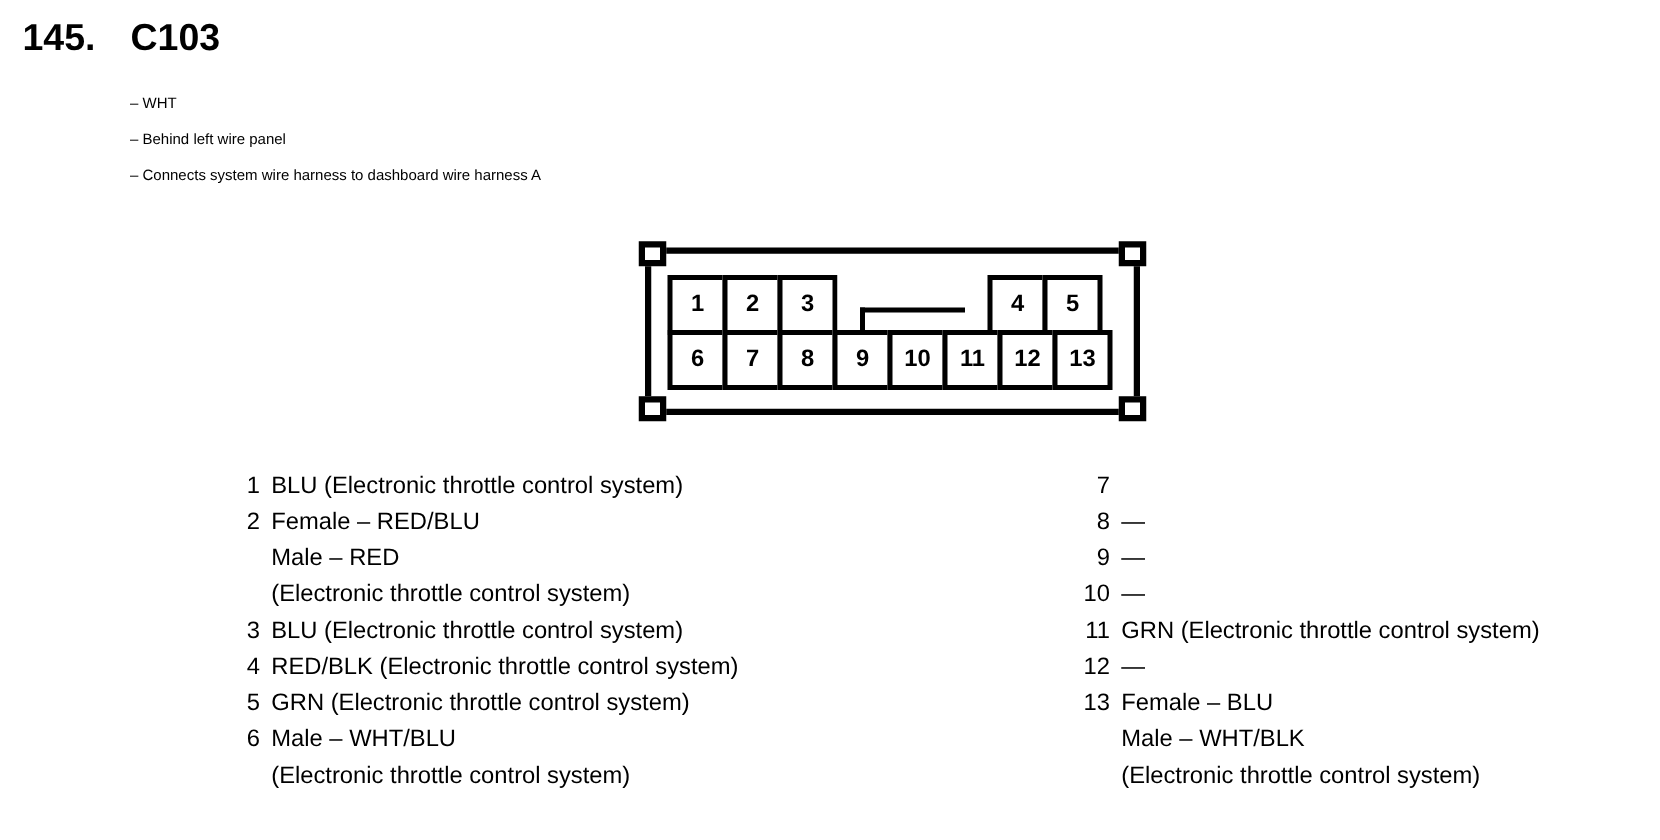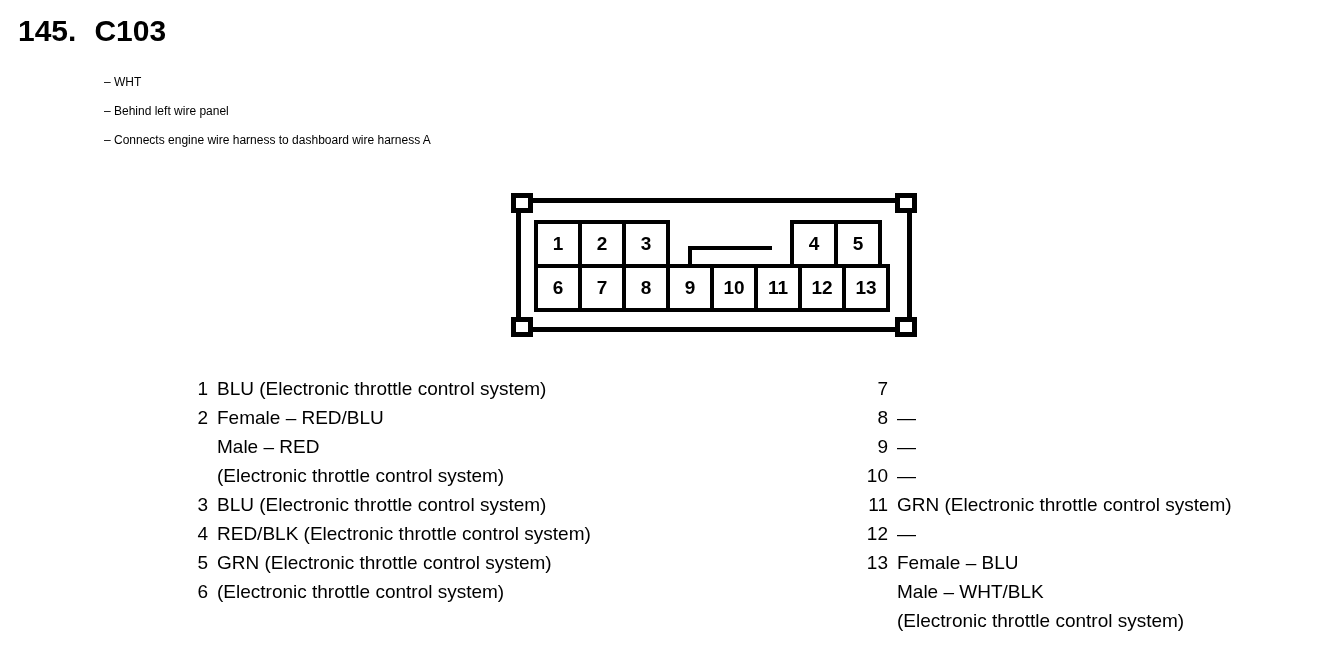--- a/index.html
+++ b/index.html
@@ -19,21 +19,21 @@
   
   .title {
     position: absolute;
     left: 18px;
     top: 14px;
     font-size: 30px;
     font-weight: bold;
     letter-spacing: 0px;
     white-space: nowrap;
   }
-  .title .num { margin-right: 18px; }
+  .title .num { margin-right: 28px; }
 
   .notes {
     position: absolute;
     left: 104px;
     top: 68px;
     font-size: 12px;
     line-height: 29px;
   }
   .note-line { white-space: nowrap; }
 
@@ -145,21 +145,21 @@
 </head>
 <body>
 
 <div class="title">
   <span class="num">145.</span><span>C103</span>
 </div>
 
 <div class="notes">
   <div class="note-line">– WHT</div>
   <div class="note-line">– Behind left wire panel</div>
-  <div class="note-line">– Connects engine wire harness to dashboard wire harness A</div>
+  <div class="note-line">– Connects system wire harness to dashboard wire harness A</div>
 </div>
 
 <div class="connector">
   <div class="shell"></div>
 
   <div class="tab l-top"></div>
   <div class="tab l-bottom"></div>
   <div class="tab r-top"></div>
   <div class="tab r-bottom"></div>
 
@@ -215,20 +215,21 @@
   </div>
   <div class="pin-row">
     <span class="pin-num">5</span>
     <span class="pin-desc">
       <span class="sub">GRN (Electronic throttle control system)</span>
     </span>
   </div>
   <div class="pin-row">
     <span class="pin-num">6</span>
     <span class="pin-desc">
+      <span class="sub">Male – WHT/BLU</span>
       <span class="sub">(Electronic throttle control system)</span>
     </span>
   </div>
 </div>
 
 <div class="legend col-right">
   <div class="pin-row">
     <span class="pin-num">7</span>
   </div>
   <div class="pin-row">

